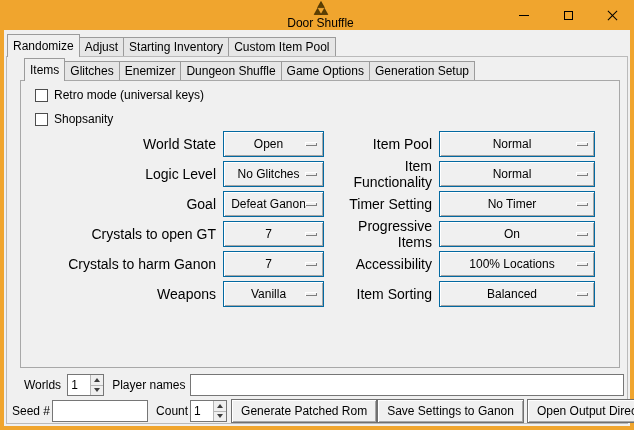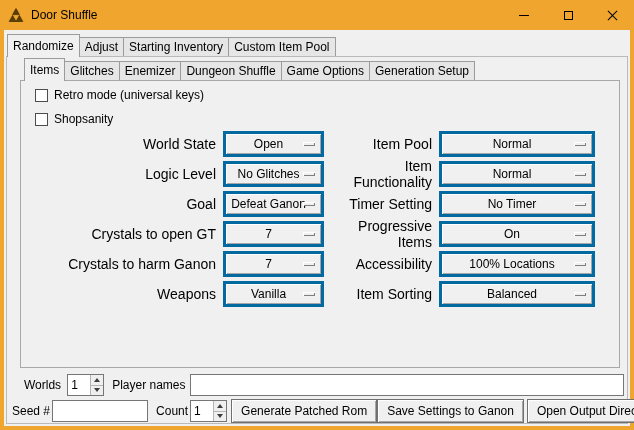--- a/index.html
+++ b/index.html
@@ -5,21 +5,21 @@
   * { margin:0; padding:0; box-sizing:border-box; }
   body { font-family:"Liberation Sans", sans-serif; background:#fff; }
 
   .window {
     position:relative; width:634px; height:430px;
     background:#f0a52e; overflow:hidden;
     font-family:"Liberation Sans", sans-serif;
   }
 
   
-  .titlebar { position:absolute; left:0; top:0; width:634px; height:30px; display:flex; align-items:center; }
+  .titlebar { position:absolute; left:0; top:0; width:634px; height:30px; display:flex; align-items:center;flex-direction:column; }
   .app-icon { width:16px; height:16px; margin-left:8px; }
   .title-text { margin-left:7px; font-size:12px; color:#000; }
   .win-controls { position:absolute; right:0; top:0; height:30px; display:flex; }
   .win-btn { width:44px; height:30px; display:flex; align-items:center; justify-content:center; cursor:default; }
   .min-glyph { width:10px; height:1px; background:#000; }
   .max-glyph { width:9px; height:9px; border:1px solid #000; }
   .x-glyph { position:relative; width:11px; height:11px; }
   .x-glyph::before, .x-glyph::after { content:""; position:absolute; left:-1px; top:5px; width:13px; height:1px; background:#000; }
   .x-glyph::before { transform:rotate(45deg); }
   .x-glyph::after  { transform:rotate(-45deg); }
@@ -49,21 +49,21 @@
   .chklabel { margin-left:6px; font-size:12px; color:#000; }
 
   
   .form { position:absolute; left:6px; top:48px; right:0; }
   .opt-row { display:flex; align-items:center; height:30px; }
   .flabel { font-size:14px; color:#000; }
   .wl { width:189px; text-align:right; }
   .wr { width:108px; text-align:right; }
   .optmenu {
     position:relative; height:26px; background:#f0f0f0;
-    border:3px solid #0369a1;
+    border:1px solid #0369a1;
     box-shadow: inset 1px 1px 0 #ffffff, inset -1px -1px 0 #a6a6a6;
     cursor:default;
   }
   .dl { width:101px; margin-left:7px; }
   .dr { width:156px; margin-left:7px; }
   .optval { position:absolute; inset:0; display:flex; align-items:center; justify-content:center; font-size:12px; color:#000; padding-right:10px; }
   .ind {
     position:absolute; right:6px; top:50%; margin-top:-2px; width:12px; height:4px;
     background:#f0f0f0; box-shadow: inset 1px 1px 0 #ffffff, inset -1px -1px 0 #7e7e7e;
   }

